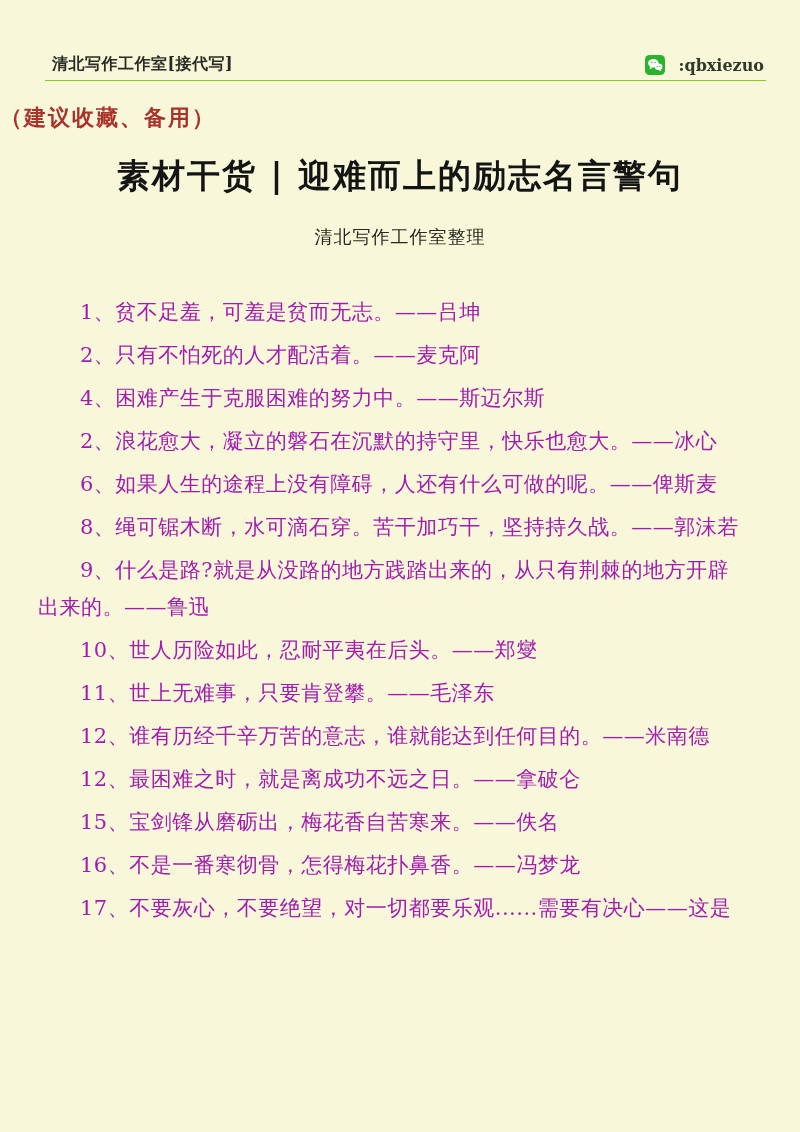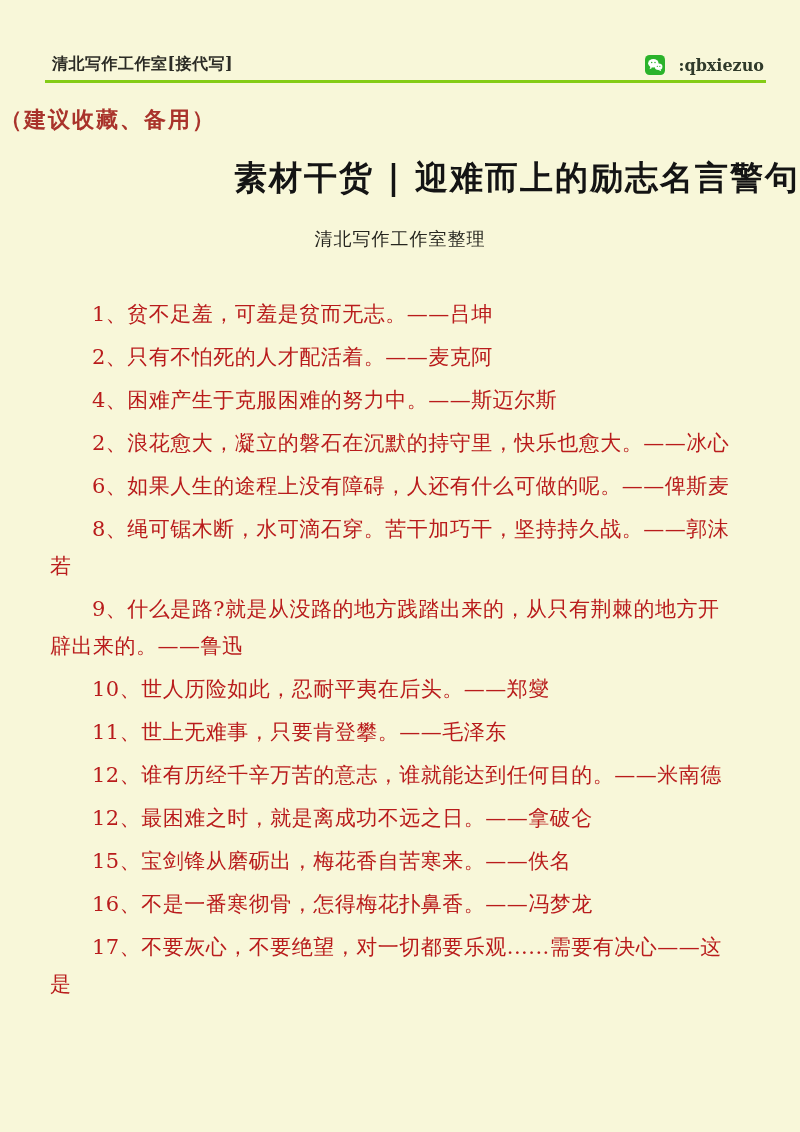--- a/index.html
+++ b/index.html
@@ -17,21 +17,21 @@
   }
   .page {
     width: 800px;
     height: 1132px;
     box-sizing: border-box;
   }
   
   .header {
     margin: 0 34px 0 45px;
     padding: 54px 2px 5px 7px;
-    border-bottom: 3px solid #84cc16;
+    border-bottom: 1px solid #84cc16;
     display: flex;
     justify-content: space-between;
     align-items: flex-end;
   }
   .brand {
     font-size: 16px;
     font-weight: bold;
     color: #2b2b25;
     letter-spacing: 0.5px;
   }
@@ -53,44 +53,44 @@
   
   .note {
     margin-top: 22px;
     font-size: 22px;
     font-weight: bold;
     color: #a9332b;
     letter-spacing: 2px;
   }
   .title {
     margin-top: 21px;
-    text-align: right;
+    text-align: center;
     font-size: 33px;
     font-weight: bold;
     color: #141414;
     letter-spacing: 2px;
   }
   .subtitle {
     margin-top: 26px;
     text-align: center;
     font-size: 18px;
     color: #26261f;
     letter-spacing: 1px;
   }
   
   .quotes {
     margin-top: 45px;
     padding: 0 60px 0 38px;
   }
   .quotes p {
-    margin: 0 0 6px 12px;
+    margin: 0 0 6px 0;
     font-size: 21px;
     line-height: 37px;
     text-indent: 2em;
-    color: #b91c1c;
+    color: #a21caf;
     letter-spacing: 0.5px;
   }
 </style>
 </head>
 <body>
 
 <div class="page">
 
   <div class="header">
     <span class="brand">清北写作工作室[接代写]</span>

